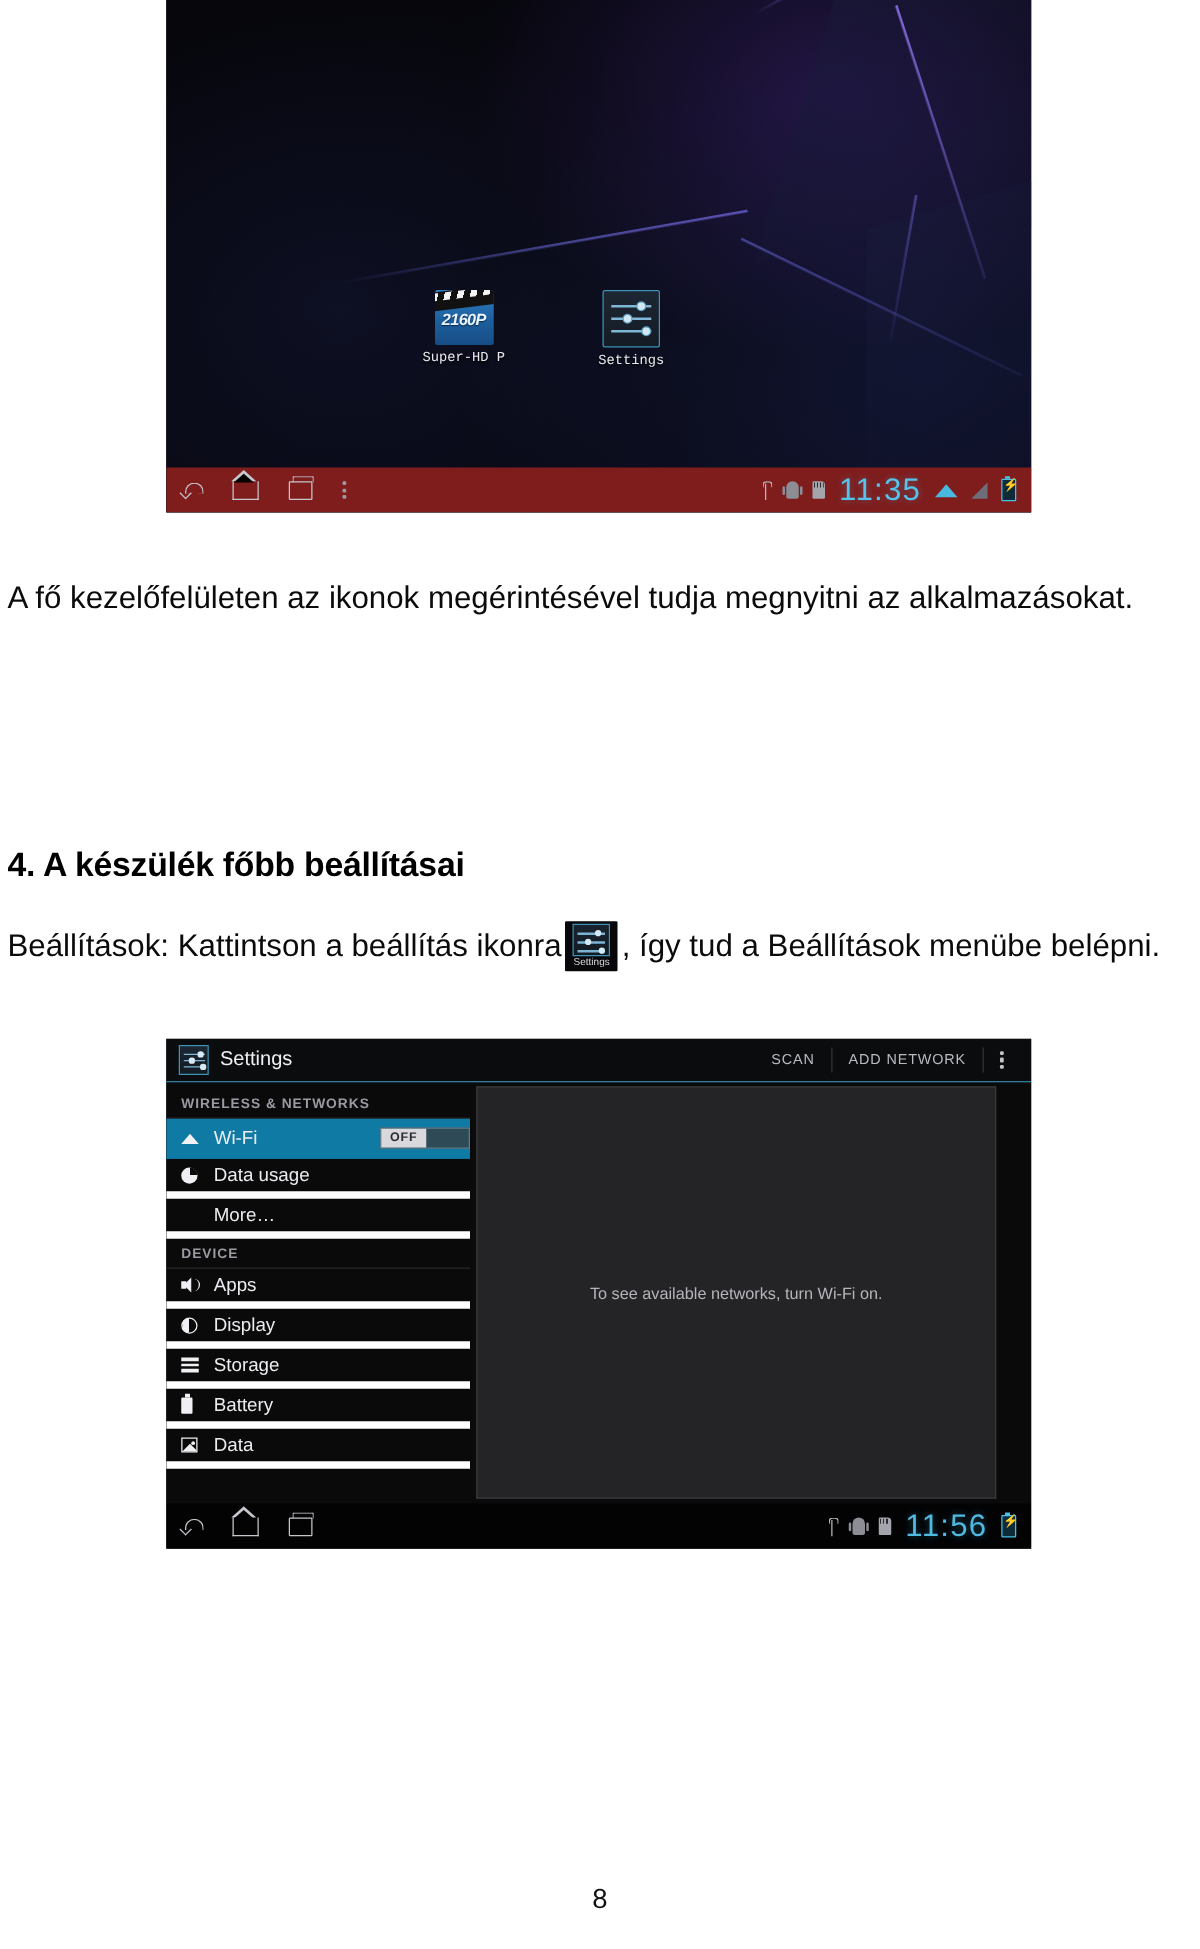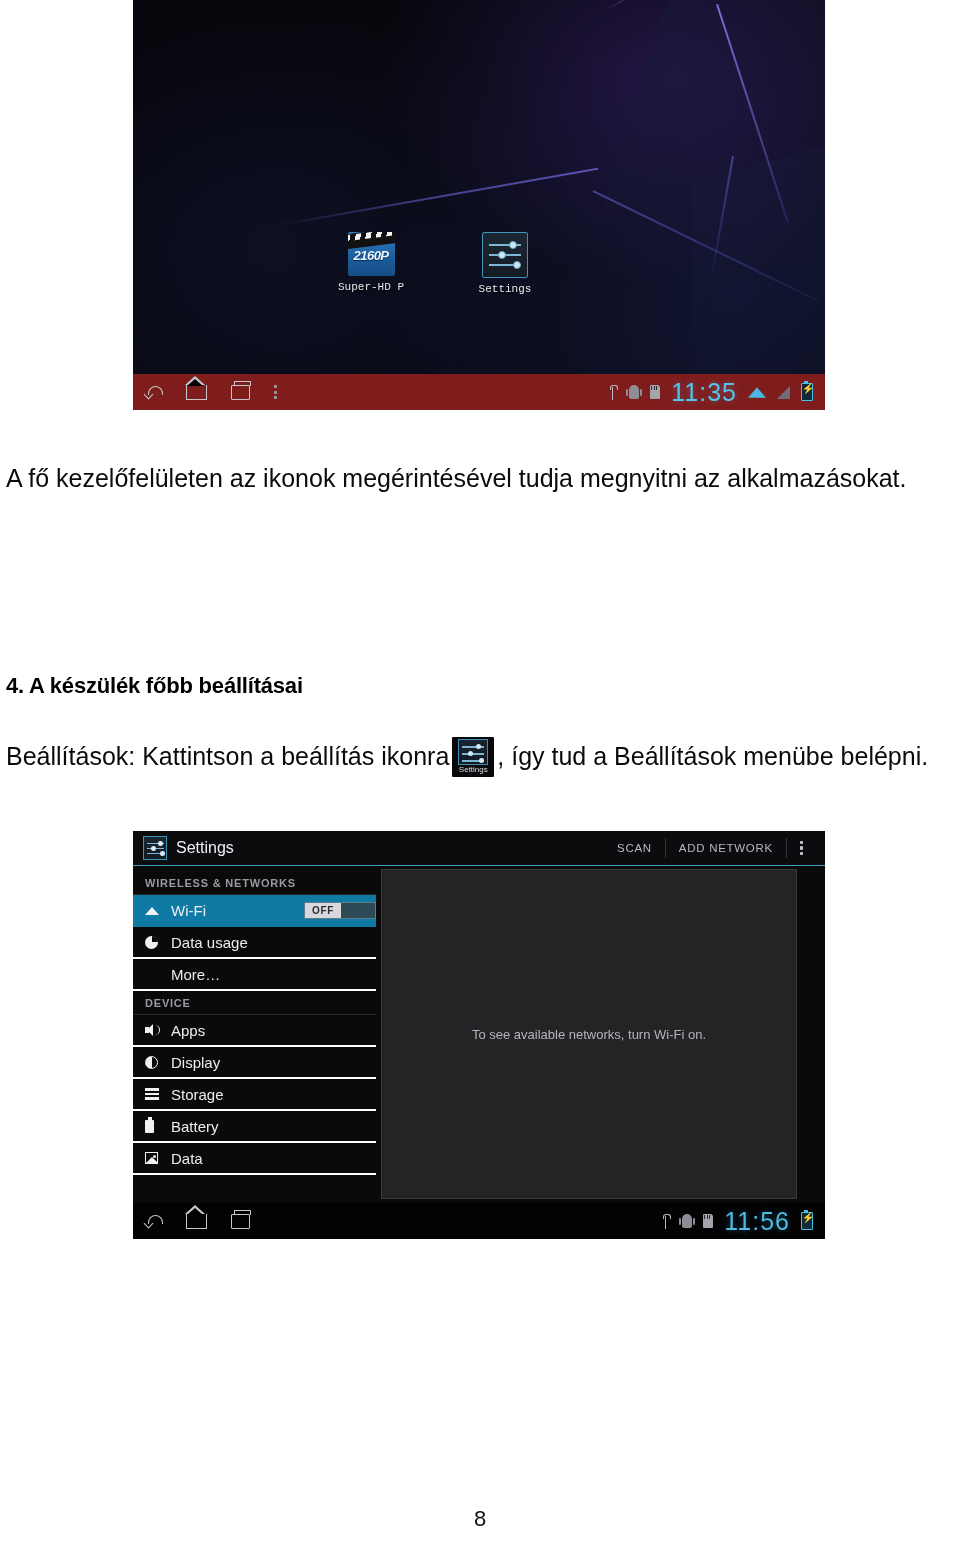--- a/index.html
+++ b/index.html
@@ -404,21 +404,21 @@
     font-family: "Liberation Sans", sans-serif;
     font-size: 25px;
     color: #0b0b0b;
     line-height: 1.42;
     text-align: justify;
   }
   #para1 { left: 6px; top: 436px; width: 948px; }
   .section-head {
     position: absolute;
     left: 6px; top: 655px;
-    font-size: 22px;
+    font-size: 27px;
     font-weight: bold;
     color: #000;
     font-family: "Liberation Sans", sans-serif;
     letter-spacing: -0.2px;
   }
   #para2 {
     left: 6px; top: 712px; width: 948px;
   }
   .inline-ico {
     display: inline-block;
@@ -547,21 +547,21 @@
     padding: 6px 0 5px 12px;
     font-family: "Liberation Sans", sans-serif;
     border-bottom: 1px solid #27272b;
   }
   .set-row {
     height: 32px;
     display: flex;
     align-items: center;
     padding-left: 12px;
     box-sizing: border-box;
-    border-bottom: 2px solid #ffffff;
+    border-bottom: 6px solid #ffffff;
     position: relative;
   }
   .set-row.sel {
     background: #0f7ba5;
     border-bottom: 1px solid #0f7ba5;
   }
   .set-row .ri { width: 22px; display: flex; align-items: center; justify-content: flex-start; }
   .set-row .rl {
     color: #ececf0;
     font-size: 15px;

